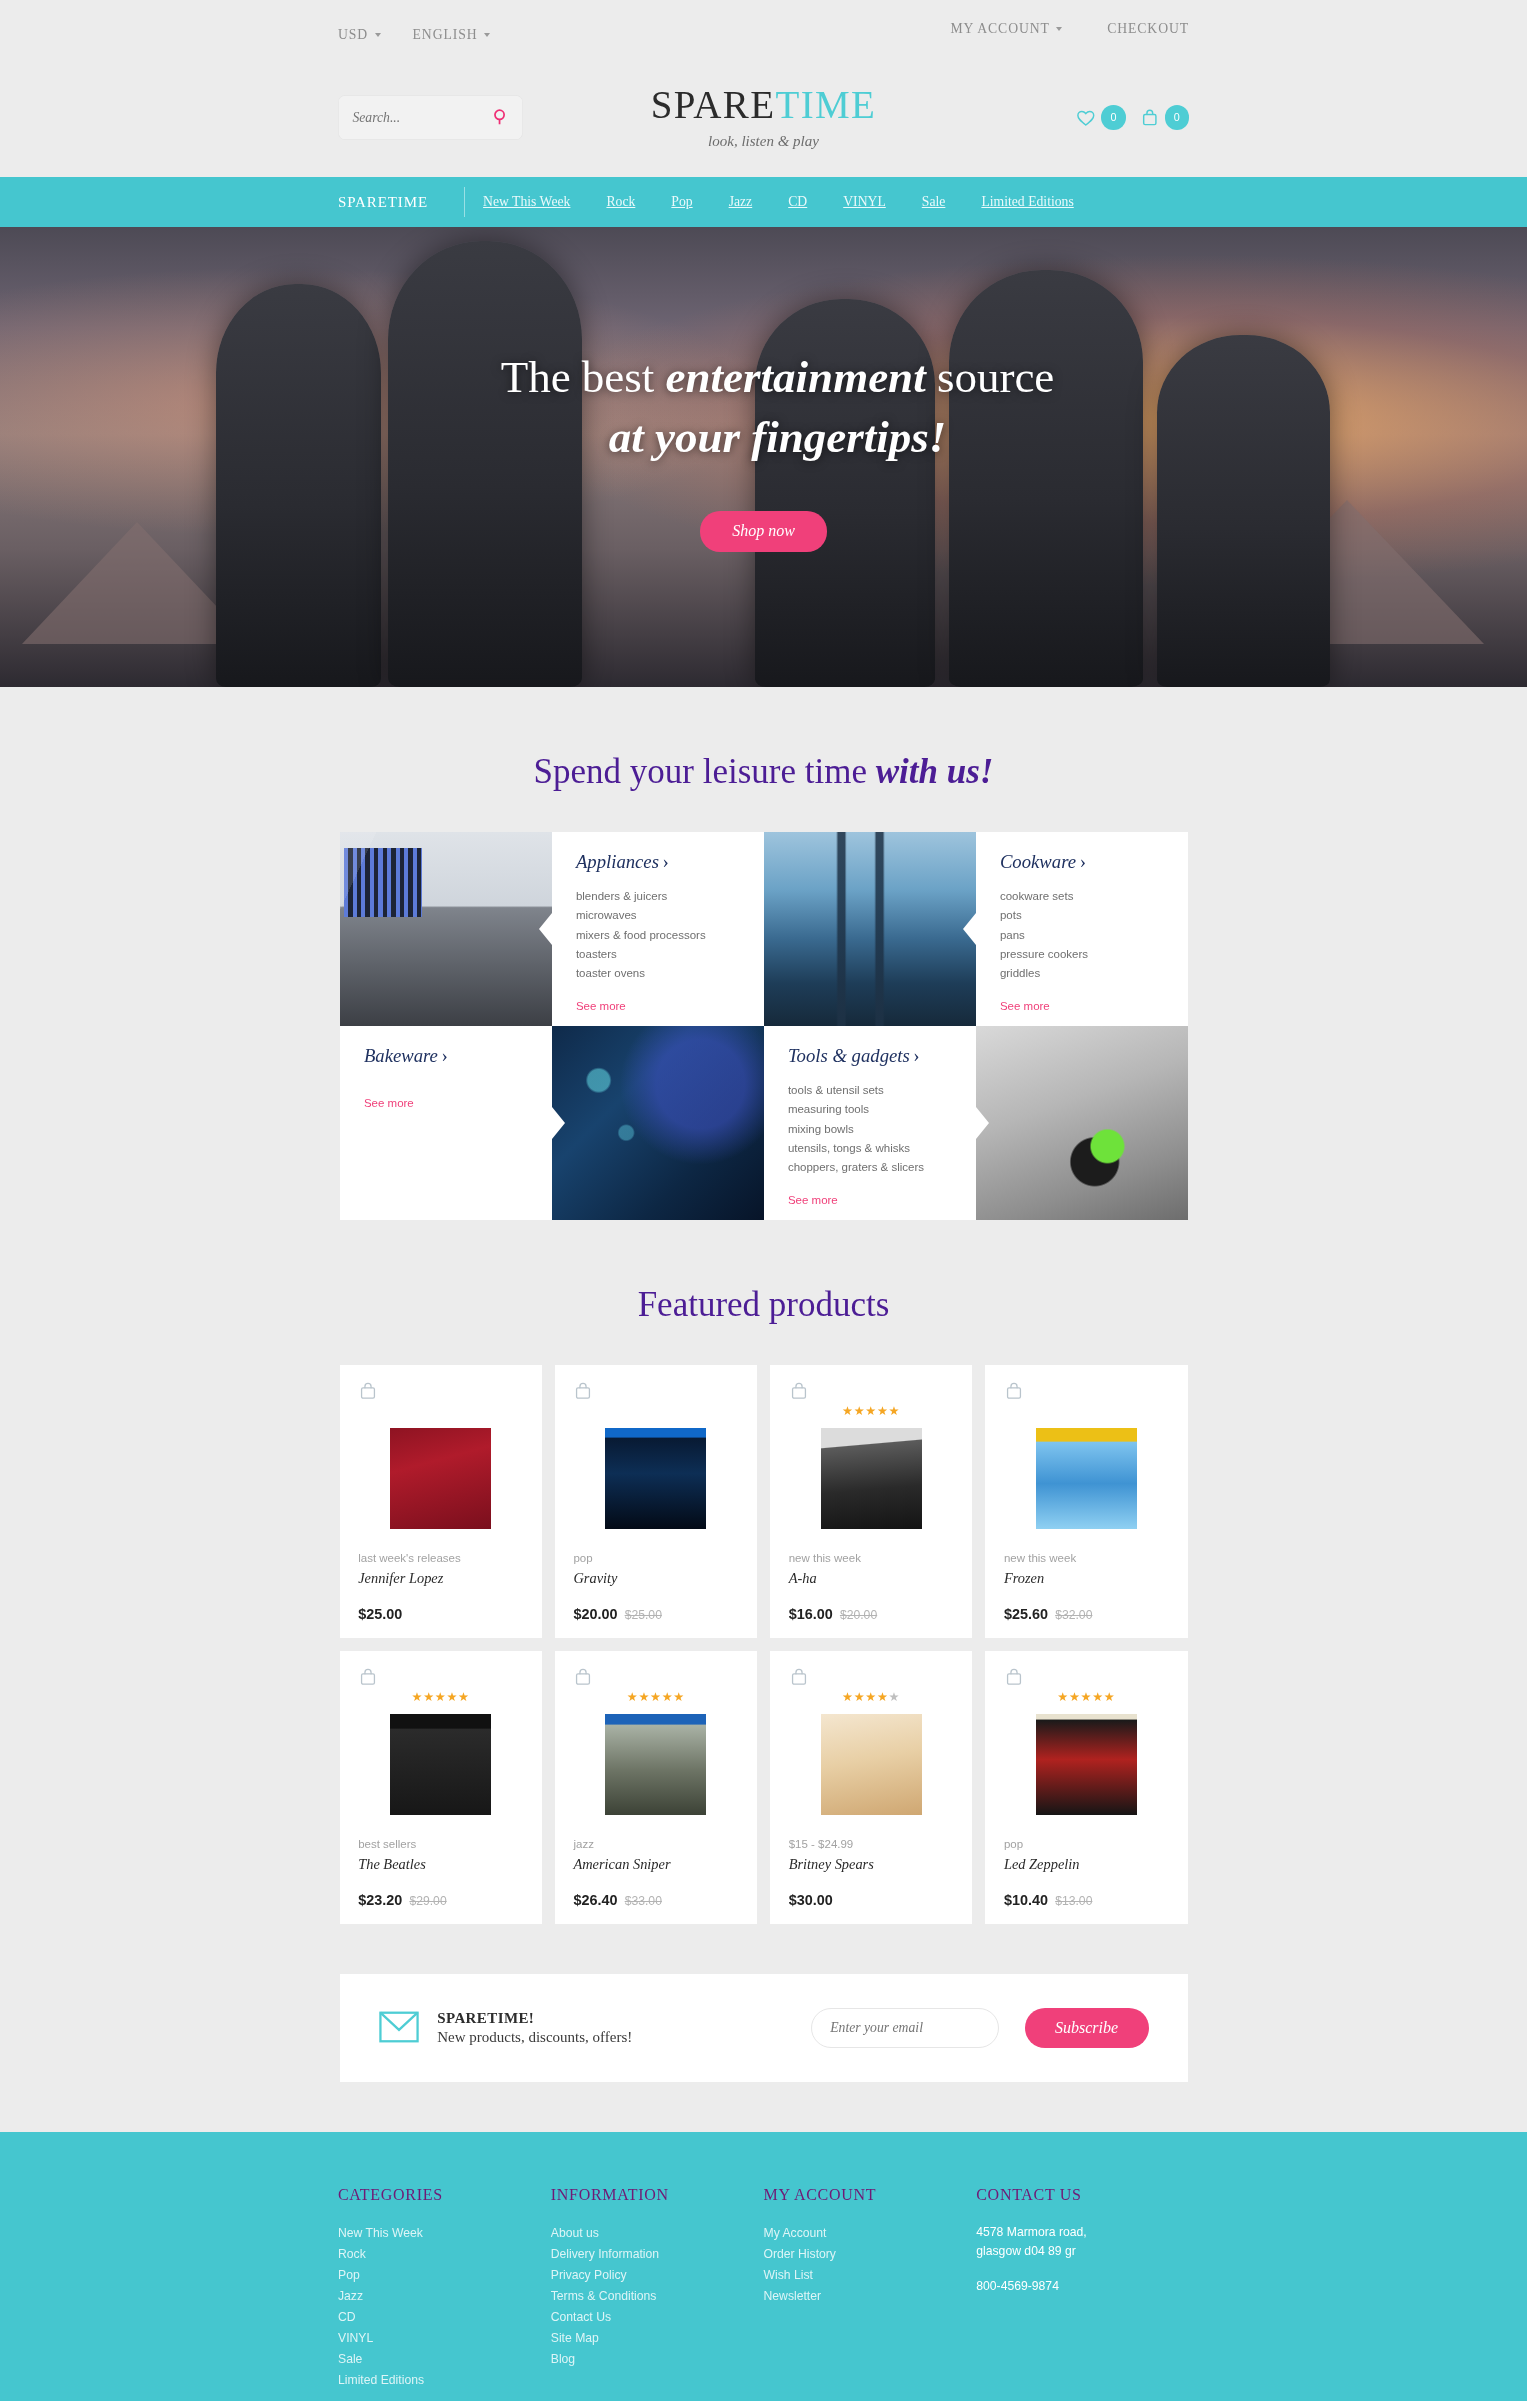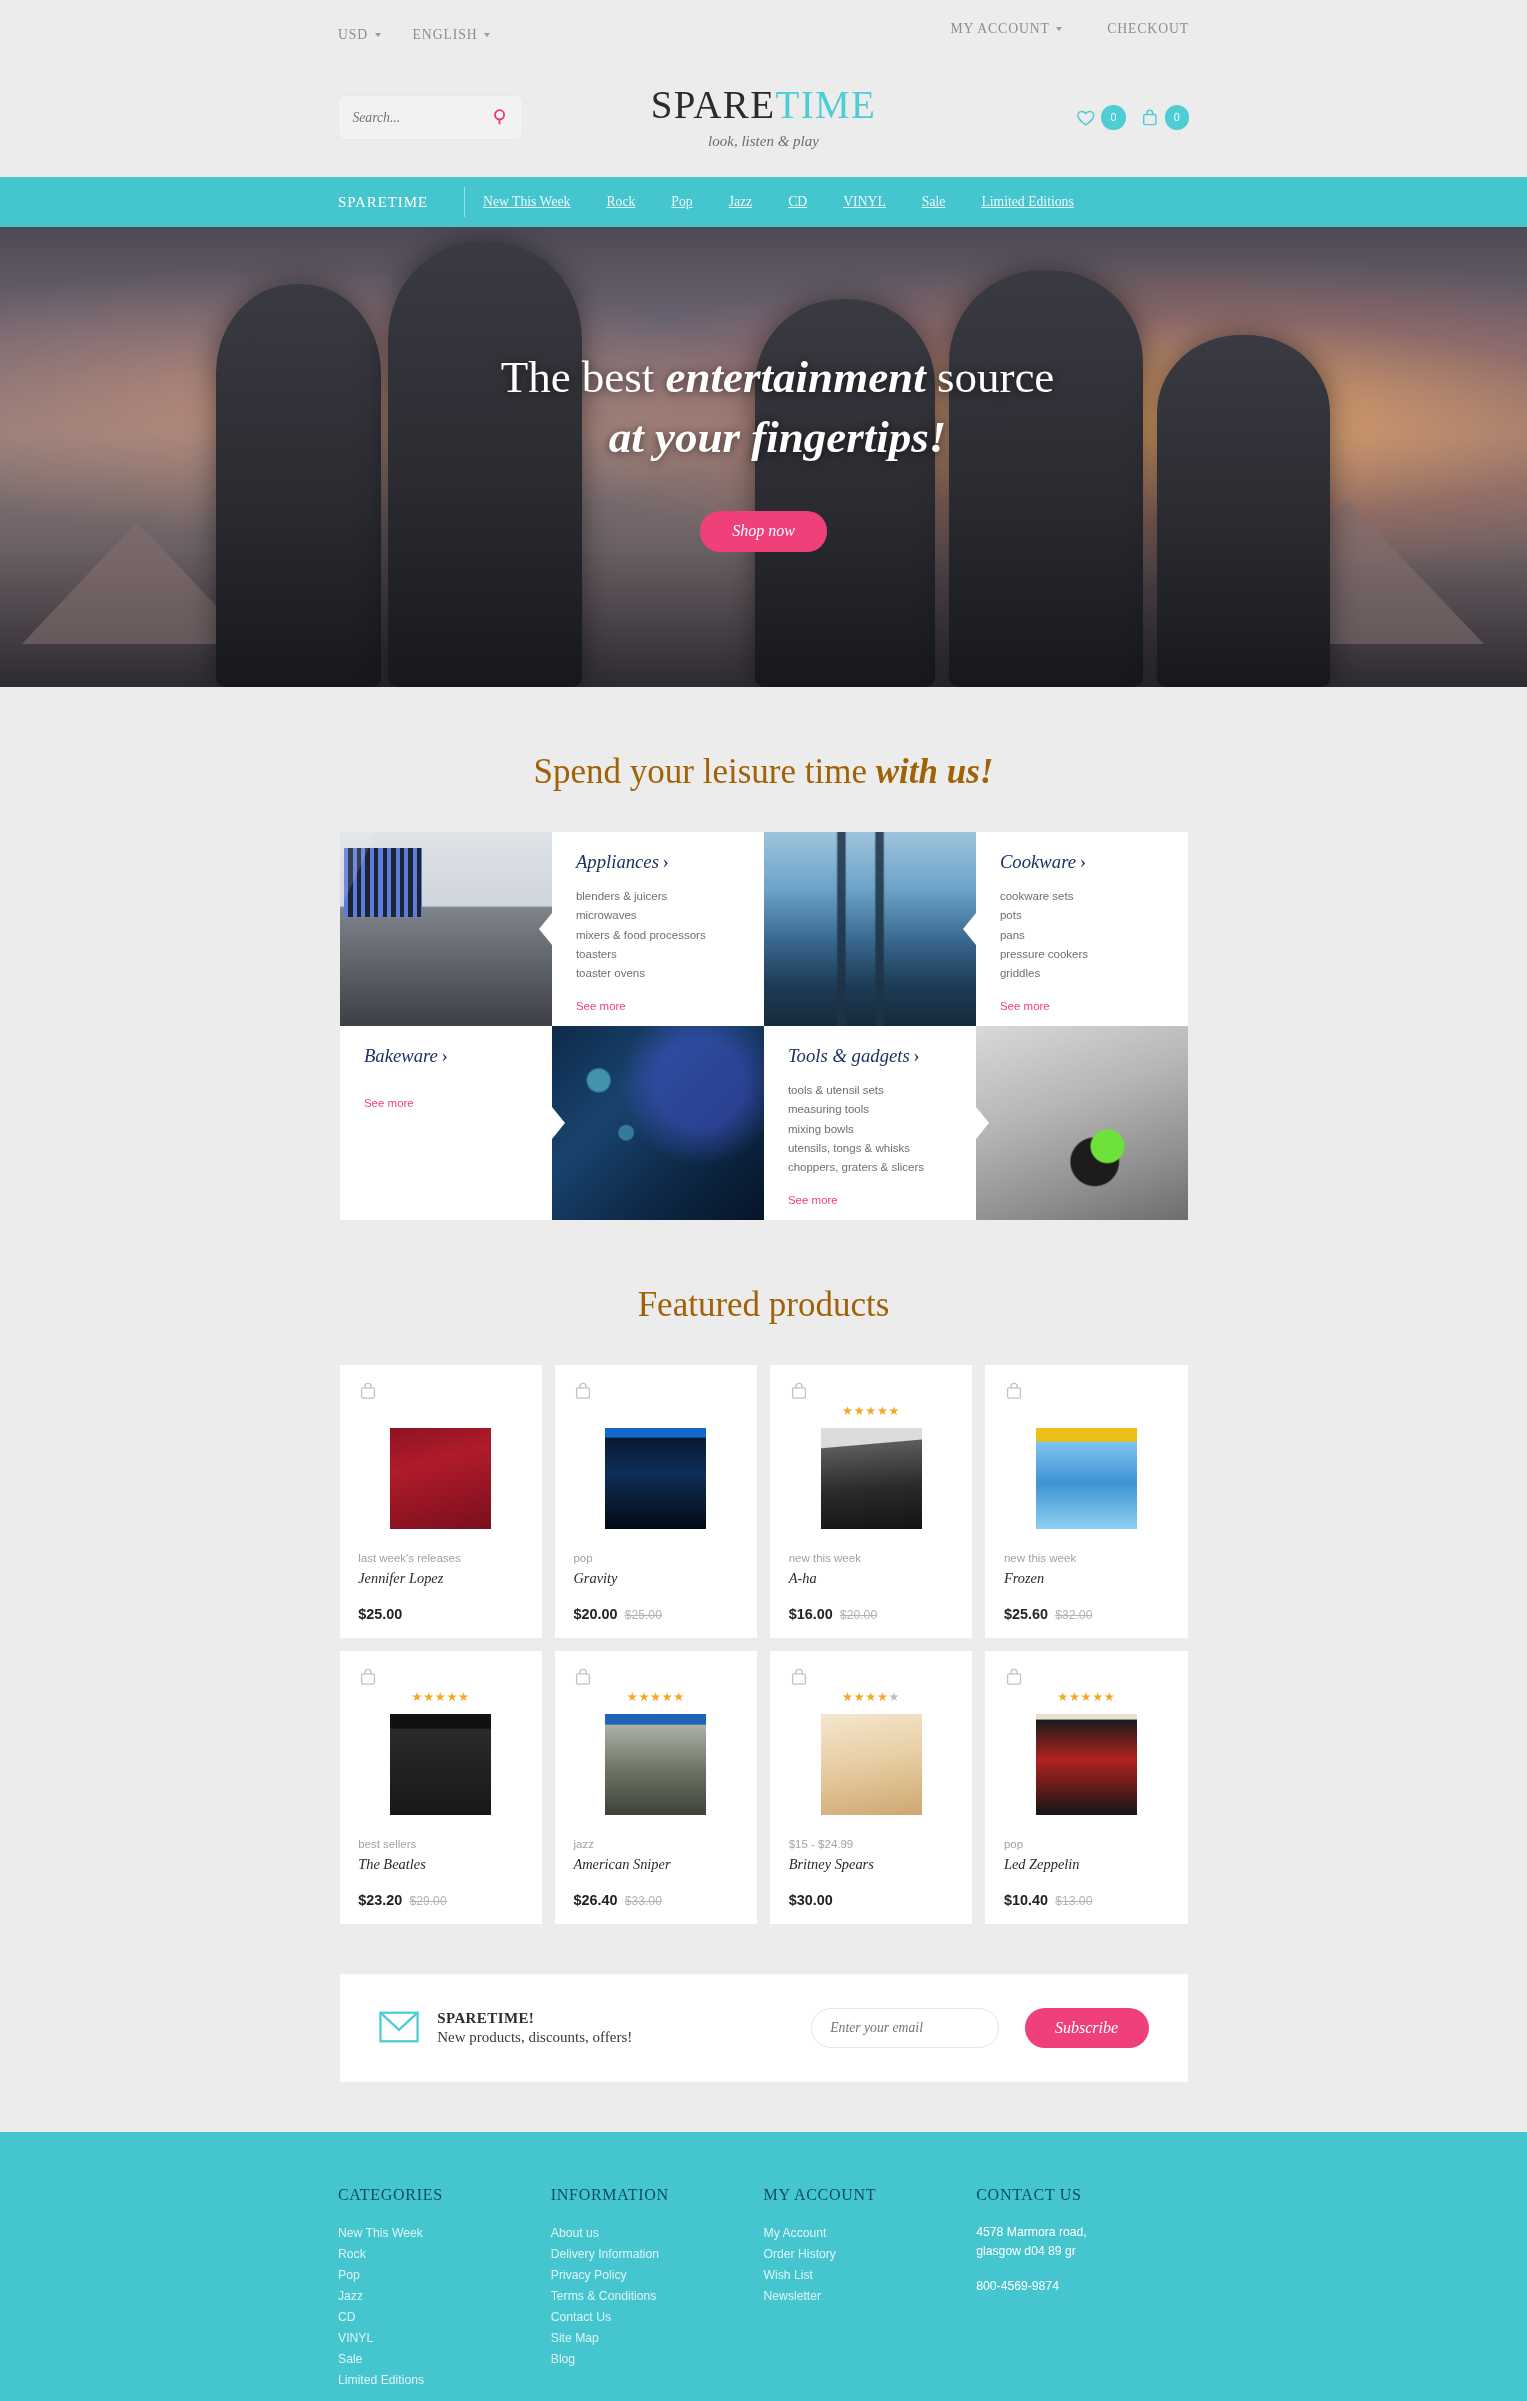--- a/index.html
+++ b/index.html
@@ -177,21 +177,21 @@
     font-family: "Liberation Serif", serif;
     font-style: italic;
     font-size: 16px;
     cursor: pointer;
   }
 
   
   .section-title {
     text-align: center;
     font-family: "Liberation Serif", serif;
-    color: #a16207;
+    color: #4c1d95;
     font-size: 35px;
     font-weight: normal;
     padding: 65px 0 40px;
   }
   .section-title em { font-style: italic; font-weight: bold; }
 
   .wrap { width: 848px; margin: 0 auto; }
 
   
   .cat-grid {
@@ -363,21 +363,21 @@
 
   
   .footer {
     background: #45c6cf;
     padding: 54px 338px 50px;
     margin-top: 50px;
   }
   .footer-cols { display: grid; grid-template-columns: repeat(4, 1fr); }
   .f-head {
     font-family: "Liberation Serif", serif;
-    color: #0c4a6e;
+    color: #701a75;
     font-size: 16px;
     letter-spacing: 0.7px;
     margin-bottom: 18.7px;
   }
   .f-link {
     display: block;
     color: rgba(255,255,255,.82);
     font-size: 12.2px;
     line-height: 1.72;
     text-decoration: none;

